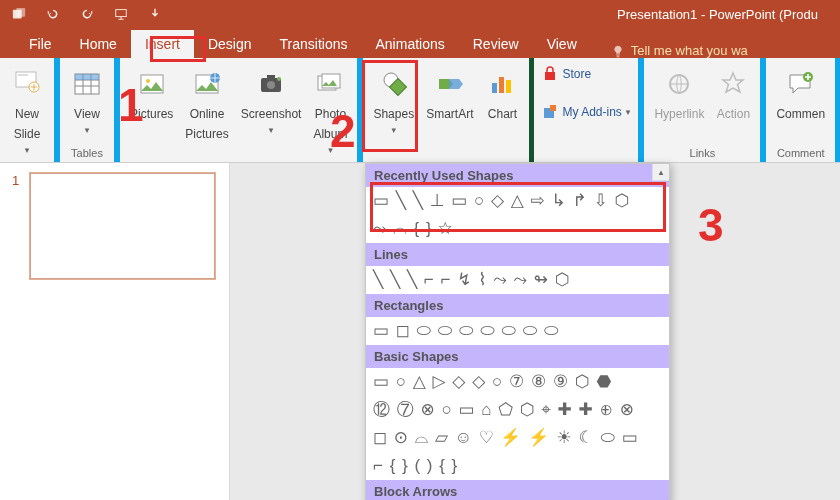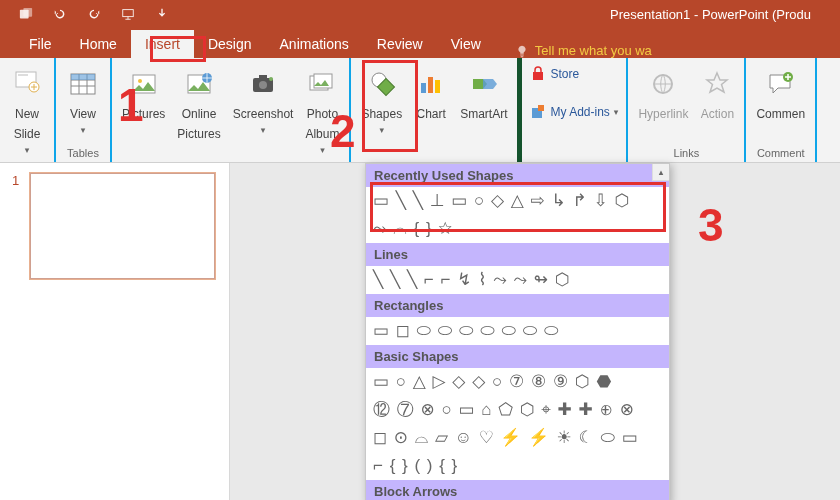--- a/index.html
+++ b/index.html
@@ -1,26 +1,26 @@
 <!DOCTYPE html>
 <html><head>
 <meta charset="utf-8">
 <style>
 *{box-sizing:border-box;margin:0;padding:0;font-family:"Segoe UI",Arial,sans-serif}
 body{background:#e6e6e6;width:840px;height:500px;overflow:hidden;position:relative}
-.titlebar{height:28px;background:#b7472a;color:#fff;display:flex;align-items:center;padding:0 19px;font-size:12px}
+.titlebar{height:28px;background:#b7472a;color:#fff;display:flex;align-items:center;padding:0 12px;font-size:12px}
 .qat{display:flex;gap:20px;align-items:center}
 .qat svg{width:14px;height:14px;fill:#fff;opacity:.95}
 .wintitle{margin-left:auto;margin-right:10px;color:#fff;font-size:13px;white-space:nowrap}
 .tabbar{height:30px;background:#b7472a;display:flex;align-items:flex-end;padding-left:15px;font-size:14px;color:#fff}
 .tab{padding:6px 14px;cursor:pointer}
 .tab.active{background:#f3f3f3;color:#b7472a;font-weight:400}
-.tell{margin-left:20px;display:flex;align-items:center;gap:6px;color:#fde047;opacity:.85;font-size:13px}
+.tell{margin-left:20px;display:flex;align-items:center;gap:6px;color:#fef9c3;opacity:.85;font-size:13px}
 .ribbon{height:105px;background:#f3f3f3;border-bottom:1px solid #d0d0d0;display:flex}
-.group{border-right:2px solid #0ea5e9;display:flex;flex-direction:column;align-items:center;padding:4px 4px 0 4px}
+.group{border-right:6px solid #0ea5e9;display:flex;flex-direction:column;align-items:center;padding:4px 4px 0 4px}
 .group-buttons{display:flex;flex:1}
 .group-label{font-size:11px;color:#666;padding:2px 0 3px}
 .rbtn{display:flex;flex-direction:column;align-items:center;justify-content:flex-start;padding:4px 6px;min-width:46px;font-size:12px;color:#444;text-align:center;position:relative}
 .rbtn .ico{height:36px;display:flex;align-items:center;justify-content:center}
 .rbtn .lbl{line-height:20px;margin-top:2px}
 .rbtn .car{font-size:9px;color:#666;margin-top:1px}
 .sidecol{display:flex;flex-direction:column;gap:2px;padding:4px 4px 0;font-size:12px;color:#2a579a}
 .siderow{display:flex;align-items:center;gap:4px;white-space:nowrap}
 .workarea{display:flex;height:337px}
 .thumbpanel{width:230px;background:#fff;border-right:1px solid #d8d8d8;padding:10px 12px}
@@ -69,20 +69,21 @@
       </span>
   </div>
   <div class="wintitle">Presentation1 - PowerPoint (Produ</div>
 </div>
 
 <div class="tabbar">
   <div class="tab">File</div>
   <div class="tab">Home</div>
   <div class="tab active">Insert</div>
   <div class="tab">Design</div>
+  <div class="tab">Transitions</div>
   <div class="tab">Animations</div>
   <div class="tab">Review</div>
   <div class="tab">View</div>
   <div class="tell">
     <svg width="14" height="14" viewBox="0 0 16 16">
         <path d="M8 2a4 4 0 0 0-2 7.5V11h4V9.5A4 4 0 0 0 8 2zM6 12h4v1H6zm.5 2h3v1h-3z" fill="#fff" opacity=".8"></path>
       </svg>
     <span>Tell me what you wa</span>
   </div>
 </div>
@@ -184,35 +185,35 @@
               <circle cx="13" cy="12" r="7" fill="#fff" stroke="#888"></circle>
               <rect x="14" y="13" width="12" height="12" fill="#70ad47" stroke="#4a7c2f" transform="rotate(45 20 19)"></rect>
             </svg>
           </div>
         <div class="lbl">Shapes</div>
         <div class="car">▾</div>
       </div>
       <div class="rbtn">
         <div class="ico">
             <svg width="30" height="30" viewBox="0 0 30 30">
+              <path d="M4 10h10l4 5-4 5H4z" fill="#70ad47"></path>
+              <path d="M14 10h10l4 5-4 5H14z" fill="#5b9bd5" opacity=".8"></path>
+            </svg>
+          </div>
+        <div class="lbl">SmartArt</div>
+      </div>
+      <div class="rbtn">
+        <div class="ico">
+            <svg width="30" height="30" viewBox="0 0 30 30">
               <rect x="5" y="14" width="5" height="10" fill="#5b9bd5"></rect>
               <rect x="12" y="8" width="5" height="16" fill="#ed7d31"></rect>
               <rect x="19" y="11" width="5" height="13" fill="#ffc000"></rect>
             </svg>
           </div>
         <div class="lbl">Chart</div>
-      </div>
-      <div class="rbtn">
-        <div class="ico">
-            <svg width="30" height="30" viewBox="0 0 30 30">
-              <path d="M4 10h10l4 5-4 5H4z" fill="#70ad47"></path>
-              <path d="M14 10h10l4 5-4 5H14z" fill="#5b9bd5" opacity=".8"></path>
-            </svg>
-          </div>
-        <div class="lbl">SmartArt</div>
       </div>
     </div>
     <div class="group-label">&nbsp;</div>
   </div>
 
   <div class="group">
     <div class="sidecol">
       <div class="siderow">
         <svg width="16" height="16" viewBox="0 0 16 16">
             <path d="M3 6h10v8H3z" fill="#e3302f"></path>

